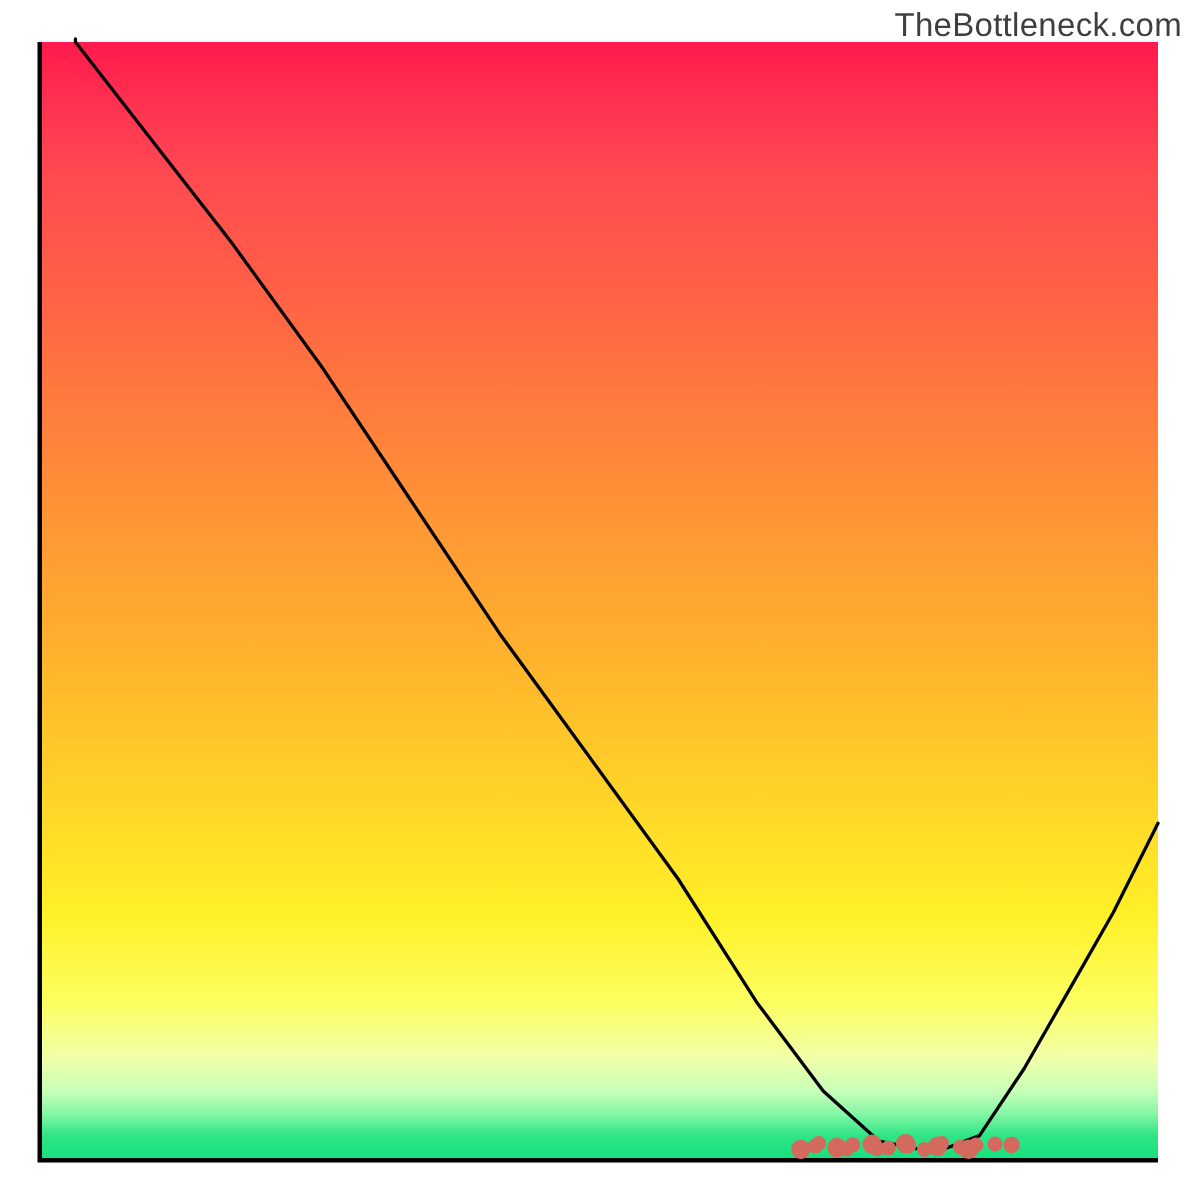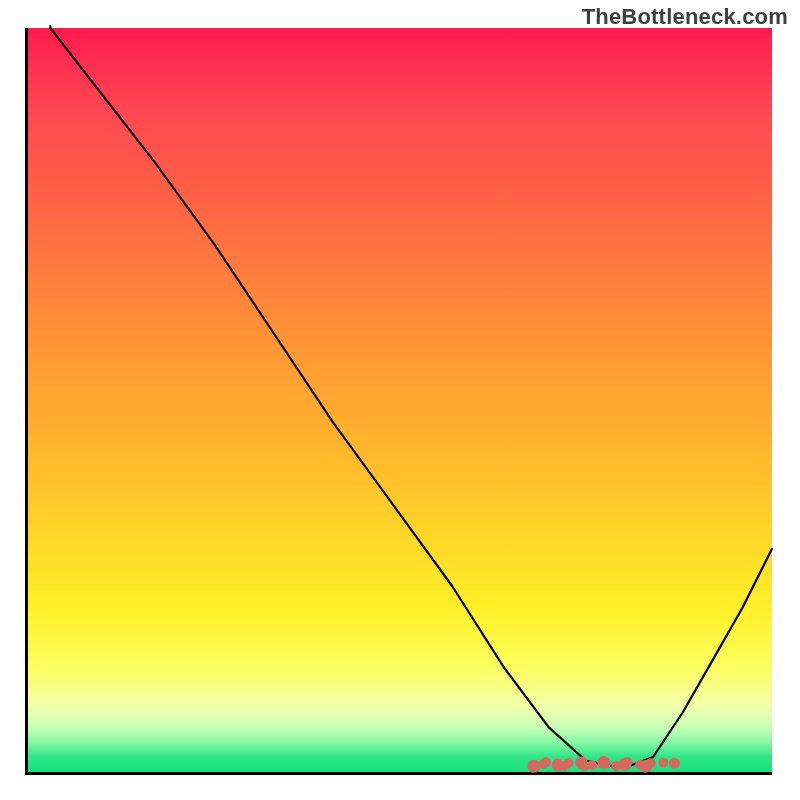--- a/index.html
+++ b/index.html
@@ -10,21 +10,21 @@
     background: #ffffff;
     font-family: Arial, Helvetica, sans-serif;
     position: relative;
   }
   .watermark {
     position: absolute;
     top: 4px;
     right: 12px;
     color: #3f3f3f;
     font-size: 22px;
-    font-weight: 700;
+    font-weight: 400;
     letter-spacing: 0.2px;
   }
   .plot-area {
     position: absolute;
     left: 28px;
     top: 28px;
     width: 744px;
     height: 744px;
     background: linear-gradient(to bottom,
       #ff1a4d 0%,

